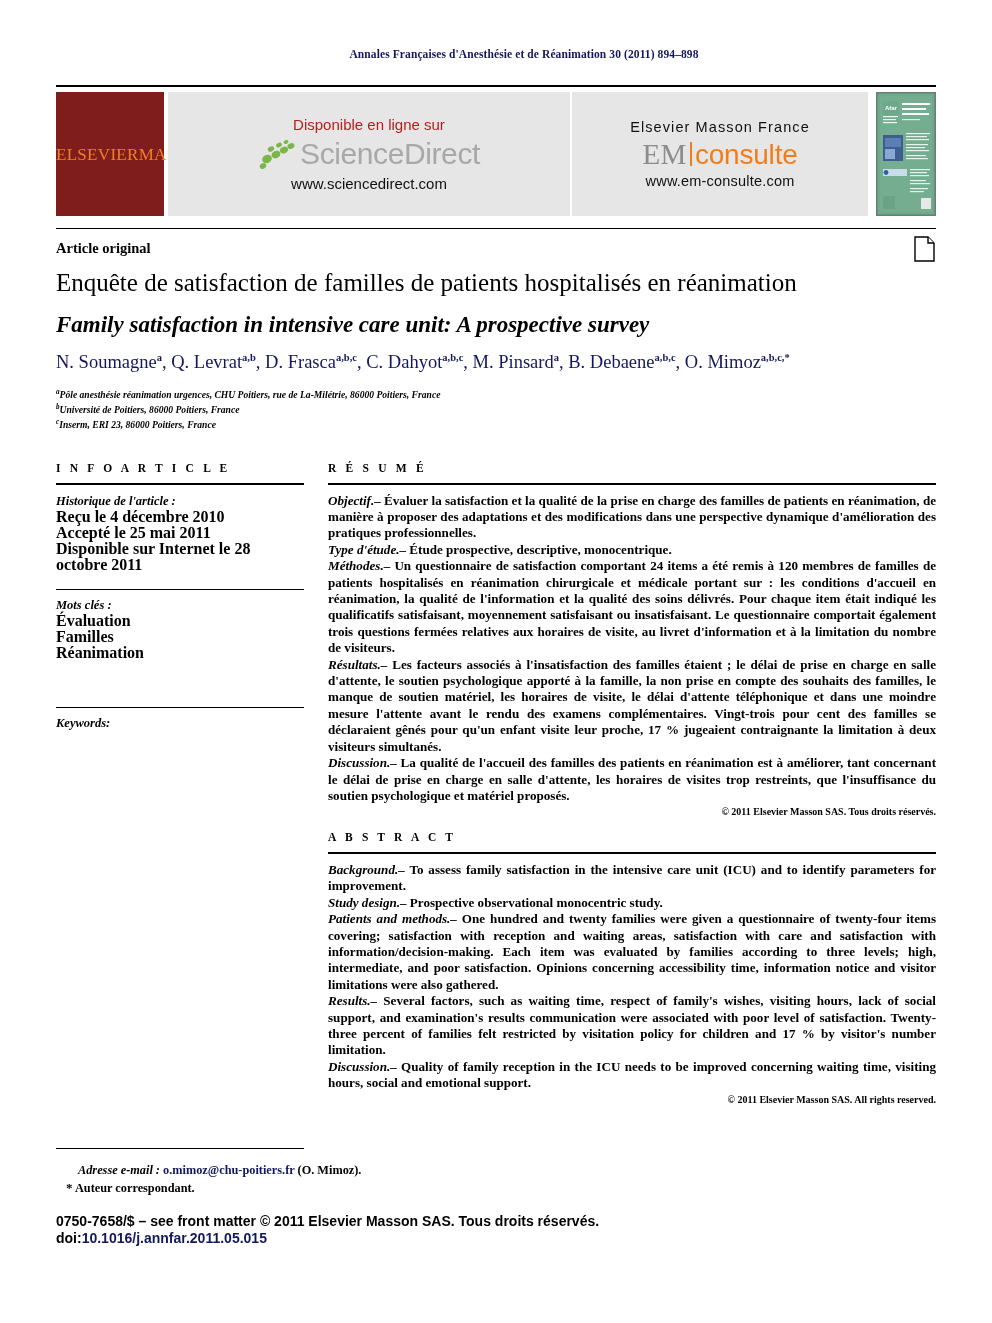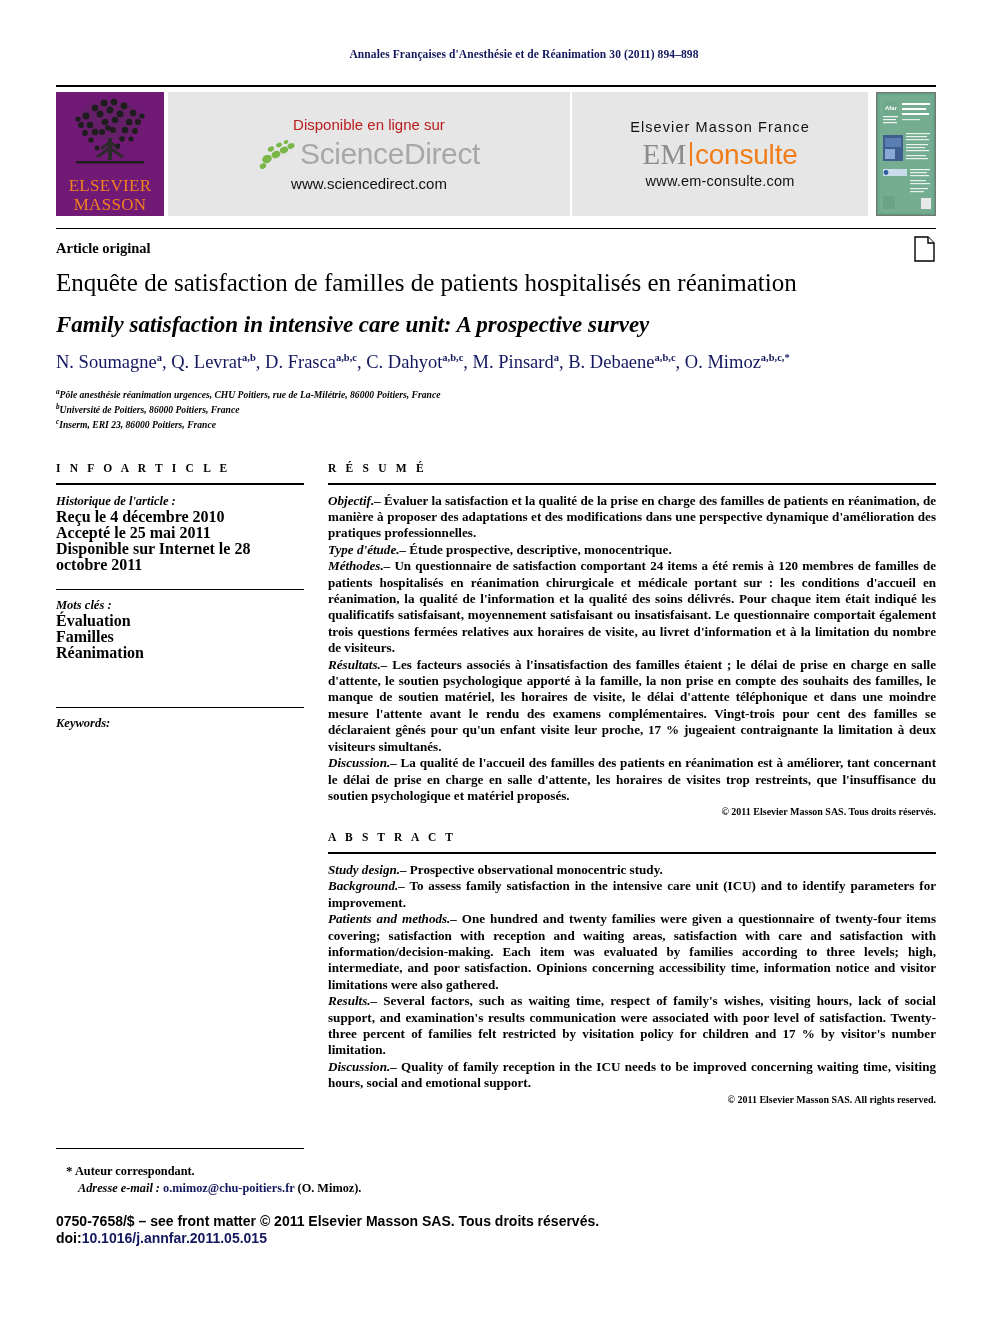--- a/index.html
+++ b/index.html
@@ -52,23 +52,22 @@
     top: 92px;
     width: 880px;
     height: 124px;
   }
   .logo-box {
     position: absolute;
     left: 0;
     top: 0;
     width: 108px;
     height: 124px;
-    background: #701a75;
+    background: #7f1d1d;
     display: flex;
-    flex-direction: column;
     align-items: center;
     justify-content: flex-start;
   }
   .tree-svg { display:block; margin-top: 2px; }
   .elsevier-word {
     font-family: "Liberation Serif", serif;
     color: #f08020;
     font-size: 17px;
     line-height: 18px;
     letter-spacing: 0.3px;
@@ -529,39 +528,39 @@
         <p class="abs-p"><i>Résultats.–</i> Les facteurs associés à l'insatisfaction des familles étaient ; le délai de prise en charge en salle d'attente, le soutien psychologique apporté à la famille, la non prise en compte des souhaits des familles, le manque de soutien matériel, les horaires de visite, le délai d'attente téléphonique et dans une moindre mesure l'attente avant le rendu des examens complémentaires. Vingt-trois pour cent des familles se déclaraient gênés pour qu'un enfant visite leur proche, 17 % jugeaient contraignante la limitation à deux visiteurs simultanés.</p>
         <p class="abs-p"><i>Discussion.–</i> La qualité de l'accueil des familles des patients en réanimation est à améliorer, tant concernant le délai de prise en charge en salle d'attente, les horaires de visites trop restreints, que l'insuffisance du soutien psychologique et matériel proposés.</p>
       </div>
     <div class="copyright">© 2011 Elsevier Masson SAS. Tous droits réservés.</div>
 
     <div class="block-gap"></div>
 
     <div class="abs-head">A B S T R A C T</div>
     <div class="hr-thick"></div>
     <div id="abstract-body">
+        <p class="abs-p"><i>Background.–</i> To assess family satisfaction in the intensive care unit (ICU) and to identify parameters for improvement.</p>
         <p class="abs-p"><i>Study design.–</i> Prospective observational monocentric study.</p>
-        <p class="abs-p"><i>Background.–</i> To assess family satisfaction in the intensive care unit (ICU) and to identify parameters for improvement.</p>
         <p class="abs-p"><i>Patients and methods.–</i> One hundred and twenty families were given a questionnaire of twenty-four items covering; satisfaction with reception and waiting areas, satisfaction with care and satisfaction with information/decision-making. Each item was evaluated by families according to three levels; high, intermediate, and poor satisfaction. Opinions concerning accessibility time, information notice and visitor limitations were also gathered.</p>
         <p class="abs-p"><i>Results.–</i> Several factors, such as waiting time, respect of family's wishes, visiting hours, lack of social support, and examination's results communication were associated with poor level of satisfaction. Twenty-three percent of families felt restricted by visitation policy for children and 17 % by visitor's number limitation.</p>
         <p class="abs-p"><i>Discussion.–</i> Quality of family reception in the ICU needs to be improved concerning waiting time, visiting hours, social and emotional support.</p>
       </div>
     <div class="copyright">© 2011 Elsevier Masson SAS. All rights reserved.</div>
   </div>
 
   <div class="foot-rule"></div>
   <div class="corr">
-    <div>
-      <span class="star">*</span>
-      <span>Auteur correspondant.</span>
-    </div>
     <div style="padding-left:12px;">
       <span class="lbl">Adresse e-mail :</span>
       <span class="mail">o.mimoz@chu-poitiers.fr</span>
       <span>(O. Mimoz).</span>
+    </div>
+    <div>
+      <span class="star">*</span>
+      <span>Auteur correspondant.</span>
     </div>
   </div>
   <div class="imprint">
     <div>0750-7658/$ – see front matter © 2011 Elsevier Masson SAS. Tous droits réservés.</div>
     <div>
       <span>doi:</span><span class="doi-link">10.1016/j.annfar.2011.05.015</span>
     </div>
   </div>
 
 </div>

